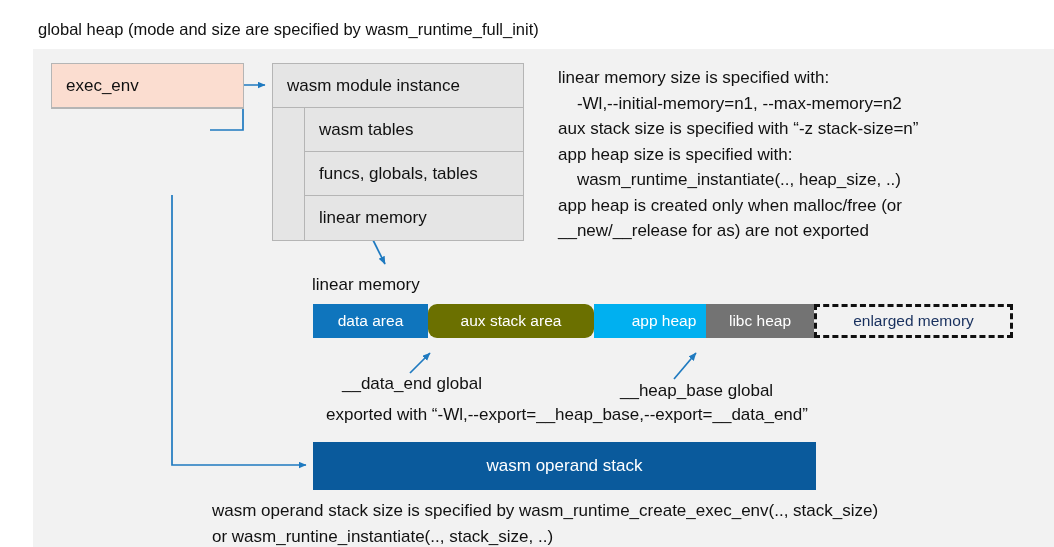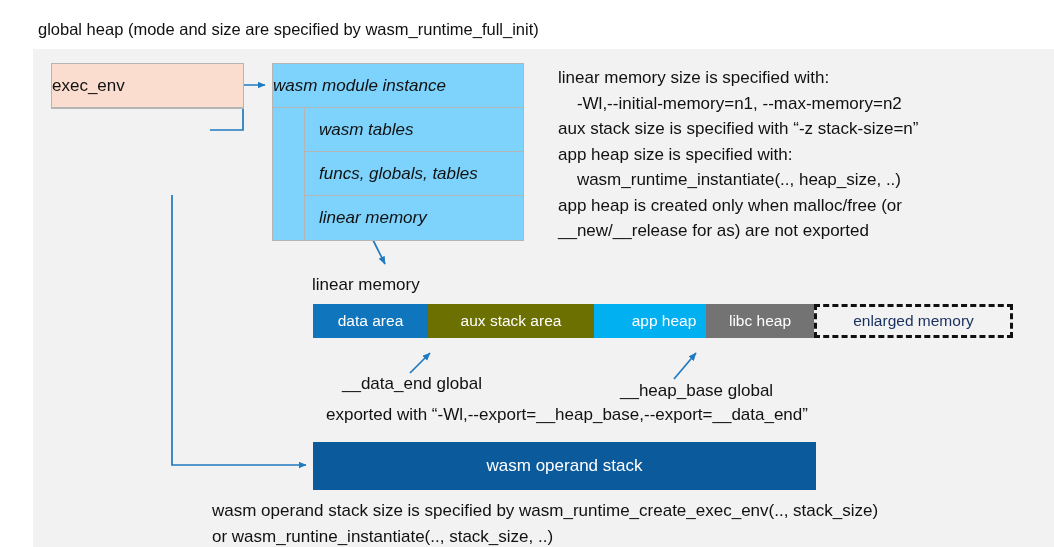--- a/index.html
+++ b/index.html
@@ -23,21 +23,21 @@
     width:1045px;height:515px;
     background:#f2f2f2;
   }
 
   
   .struct{position:absolute;box-sizing:border-box;border:1px solid #b5b5b5;}
   .struct .hdr{
     box-sizing:border-box;width:100%;height:44px;
     border-bottom:1px solid #b5b5b5;
     display:flex;align-items:center;
-    font-size:17px;color:#111;
+    padding-left:14px;font-size:17px;color:#111;
   }
   .struct .body{display:flex;}
   .struct .gutter{width:32px;border-right:1px solid #b5b5b5;box-sizing:border-box;}
   .struct .rows{flex:1;}
   .struct .row{
     box-sizing:border-box;height:44px;
     display:flex;align-items:center;padding-left:14px;
     font-size:17px;color:#111;
     border-bottom:1px solid #b5b5b5;
   }
@@ -115,21 +115,21 @@
     <path d="M650,362 L672,336" stroke="#1f7ac0" stroke-width="1.7" fill="none" marker-end="url(#ah)"></path>
   </svg>
 
   <div class="struct" id="exec-env" style="background: rgb(251, 221, 208);">
     <div class="hdr">exec_env</div>
     <div class="body">
       <div class="gutter"></div>
     </div>
   </div>
 
-  <div class="struct" id="module-inst" style="background: #7dd3fc; font-style: italic;">
+  <div class="struct" id="module-inst" style="background: #e5e5e5;">
     <div class="hdr">wasm module instance</div>
     <div class="body">
       <div class="gutter"></div>
       <div class="rows">
         <div class="row">wasm tables</div>
         <div class="row">funcs, globals, tables</div>
         <div class="row">linear memory</div>
       </div>
     </div>
   </div>
@@ -138,21 +138,21 @@
     -Wl,--initial-memory=n1, --max-memory=n2
 aux stack size is specified with “-z stack-size=n”
 app heap size is specified with:
     wasm_runtime_instantiate(.., heap_size, ..)
 app heap is created only when malloc/free (or
 __new/__release for as) are not exported</div>
 
   <div class="lm-label">linear memory</div>
   <div class="membar" id="membar">
       <div class="seg" style="width: 115px; background: rgb(15, 117, 189);">data area</div>
-      <div class="seg" style="width: 166px; background: rgb(107, 112, 0);">aux stack area</div>
+      <div class="seg" style="width: 166px; background: rgb(107, 112, 0); border-radius: 9px;">aux stack area</div>
       <div class="seg" style="width: 112px; background: rgb(0, 176, 240); padding-left: 28px;">app heap</div>
       <div class="seg" style="width: 108px; background: #737373;">libc heap</div>
       <div class="seg dashed" style="width: 199px;">enlarged memory</div>
     </div>
 
   <div class="ann" id="ann-data-end">__data_end global</div>
   <div class="ann" id="ann-heap-base">__heap_base global</div>
   <div class="ann" id="ann-exported">exported with “-Wl,--export=__heap_base,--export=__data_end”</div>
 
   <div id="operand-stack" style="background: rgb(10, 90, 156);">wasm operand stack</div>

